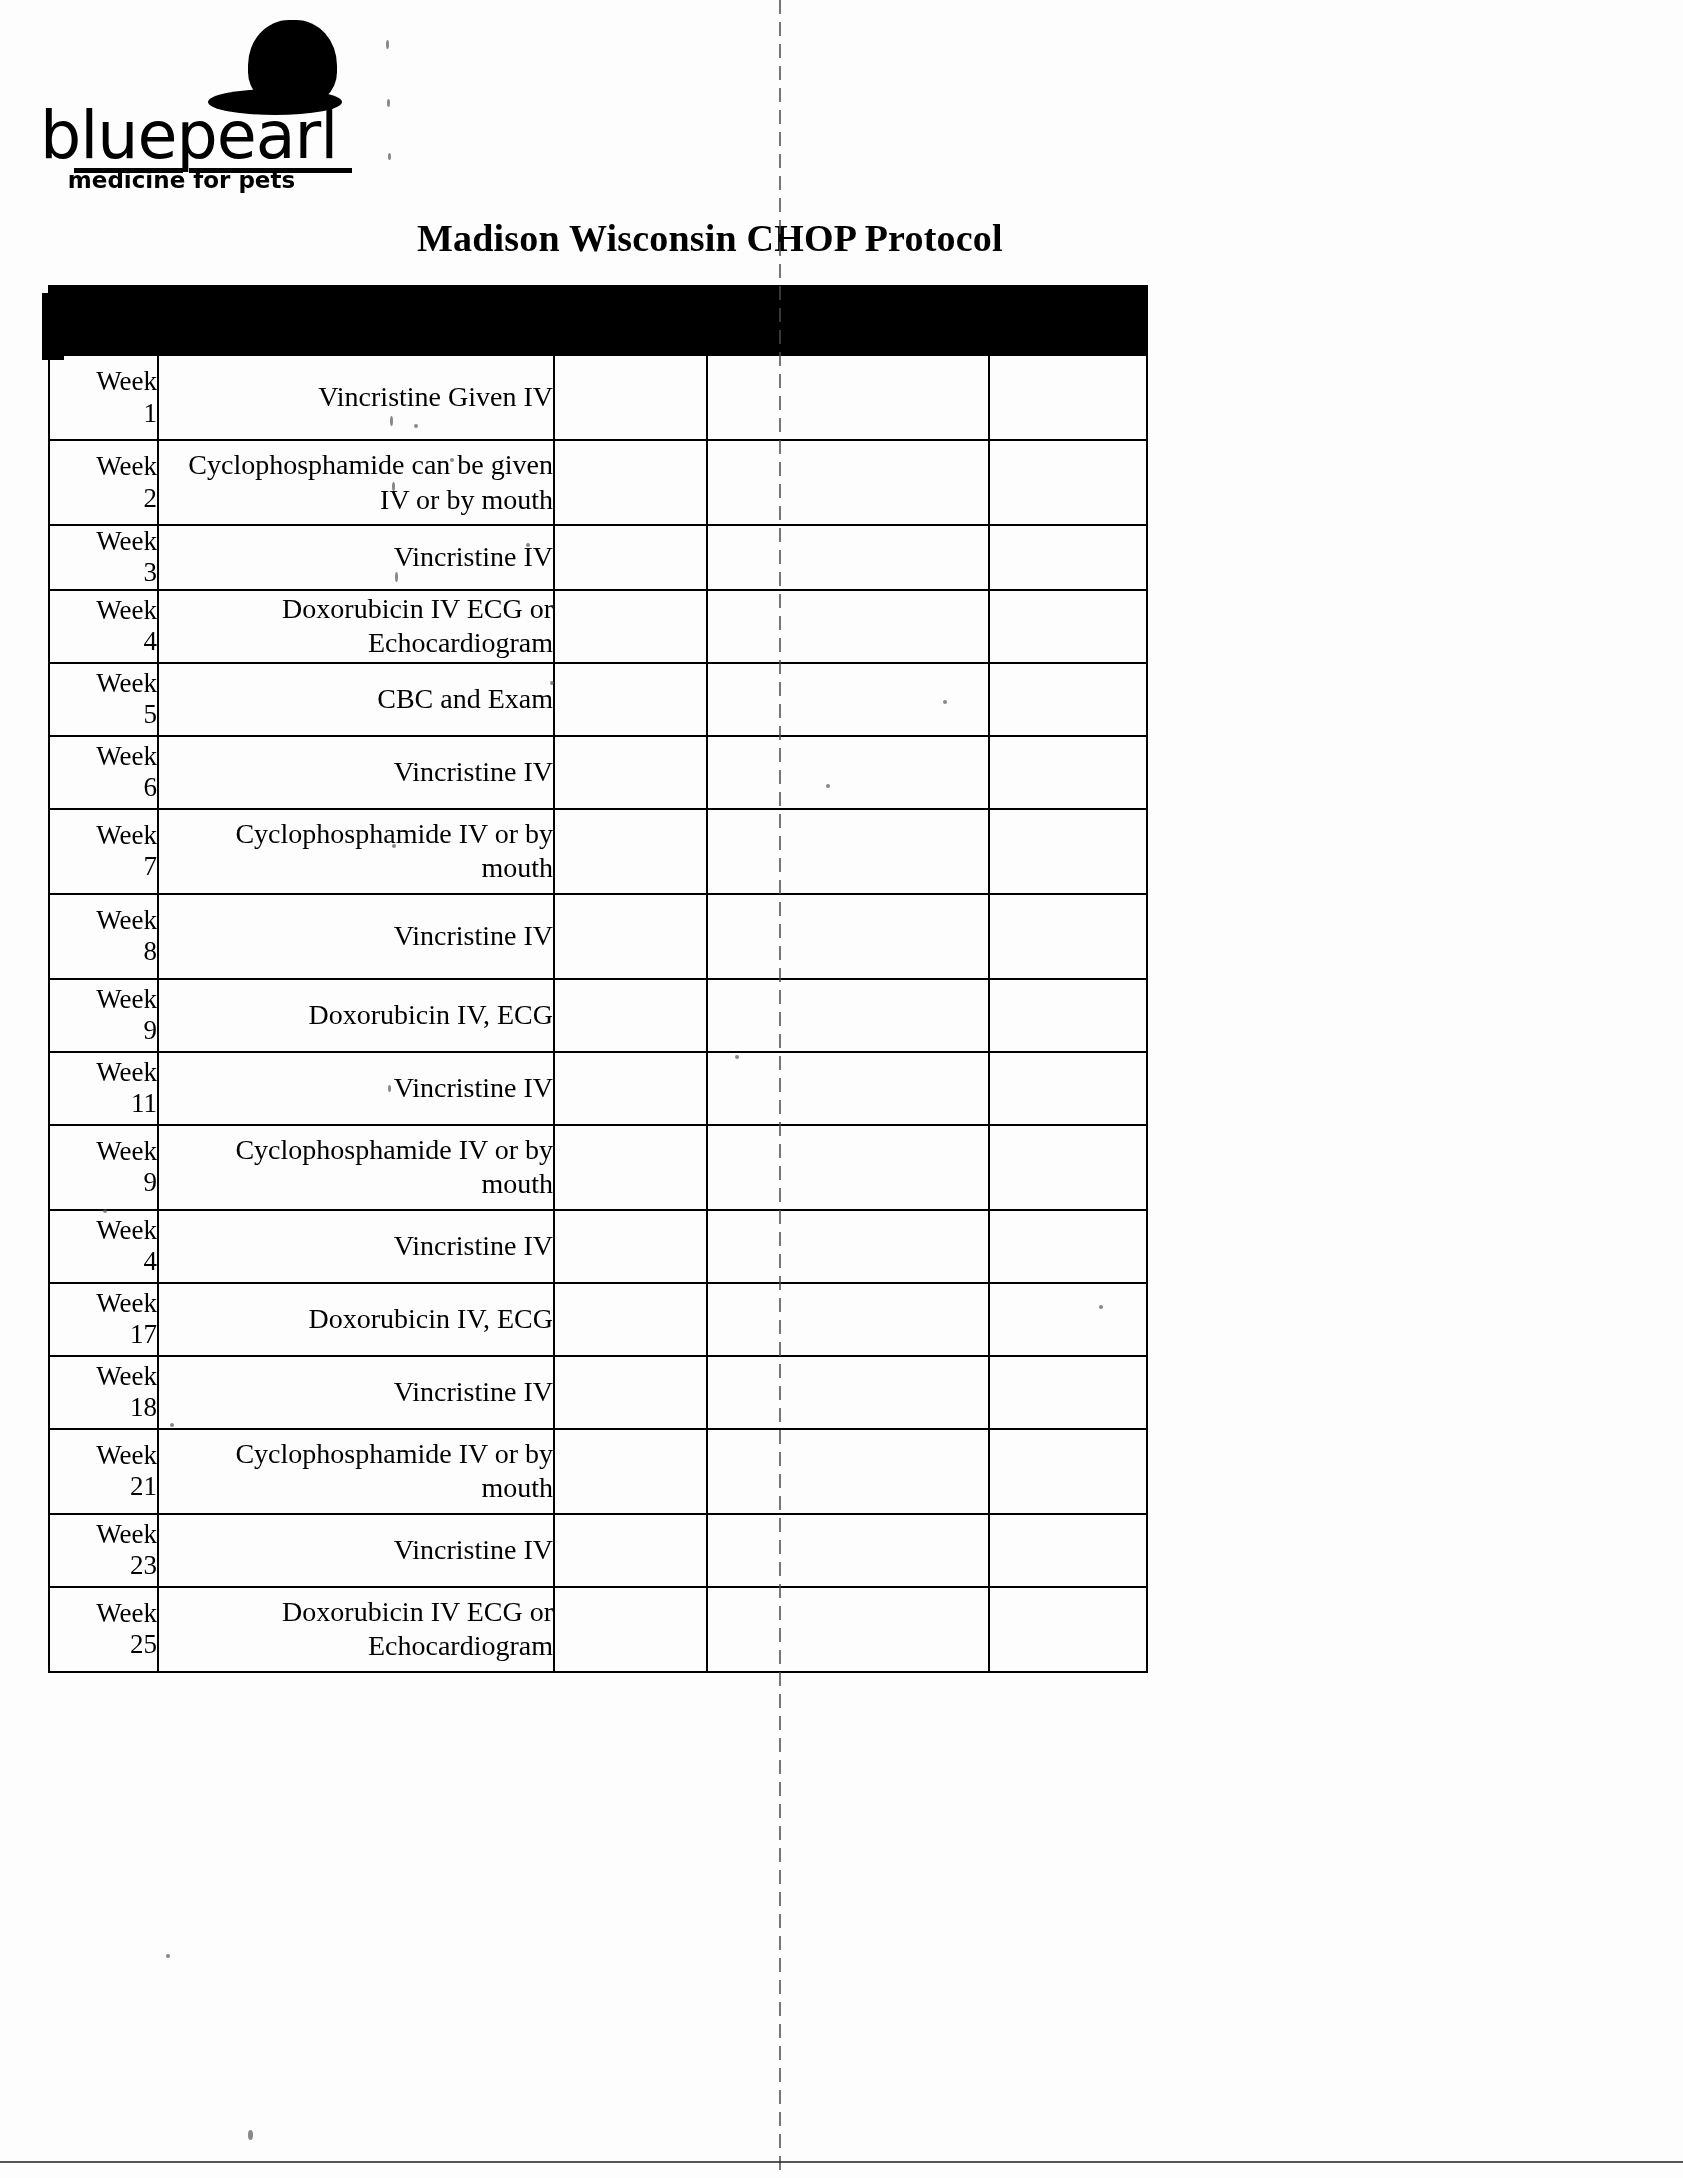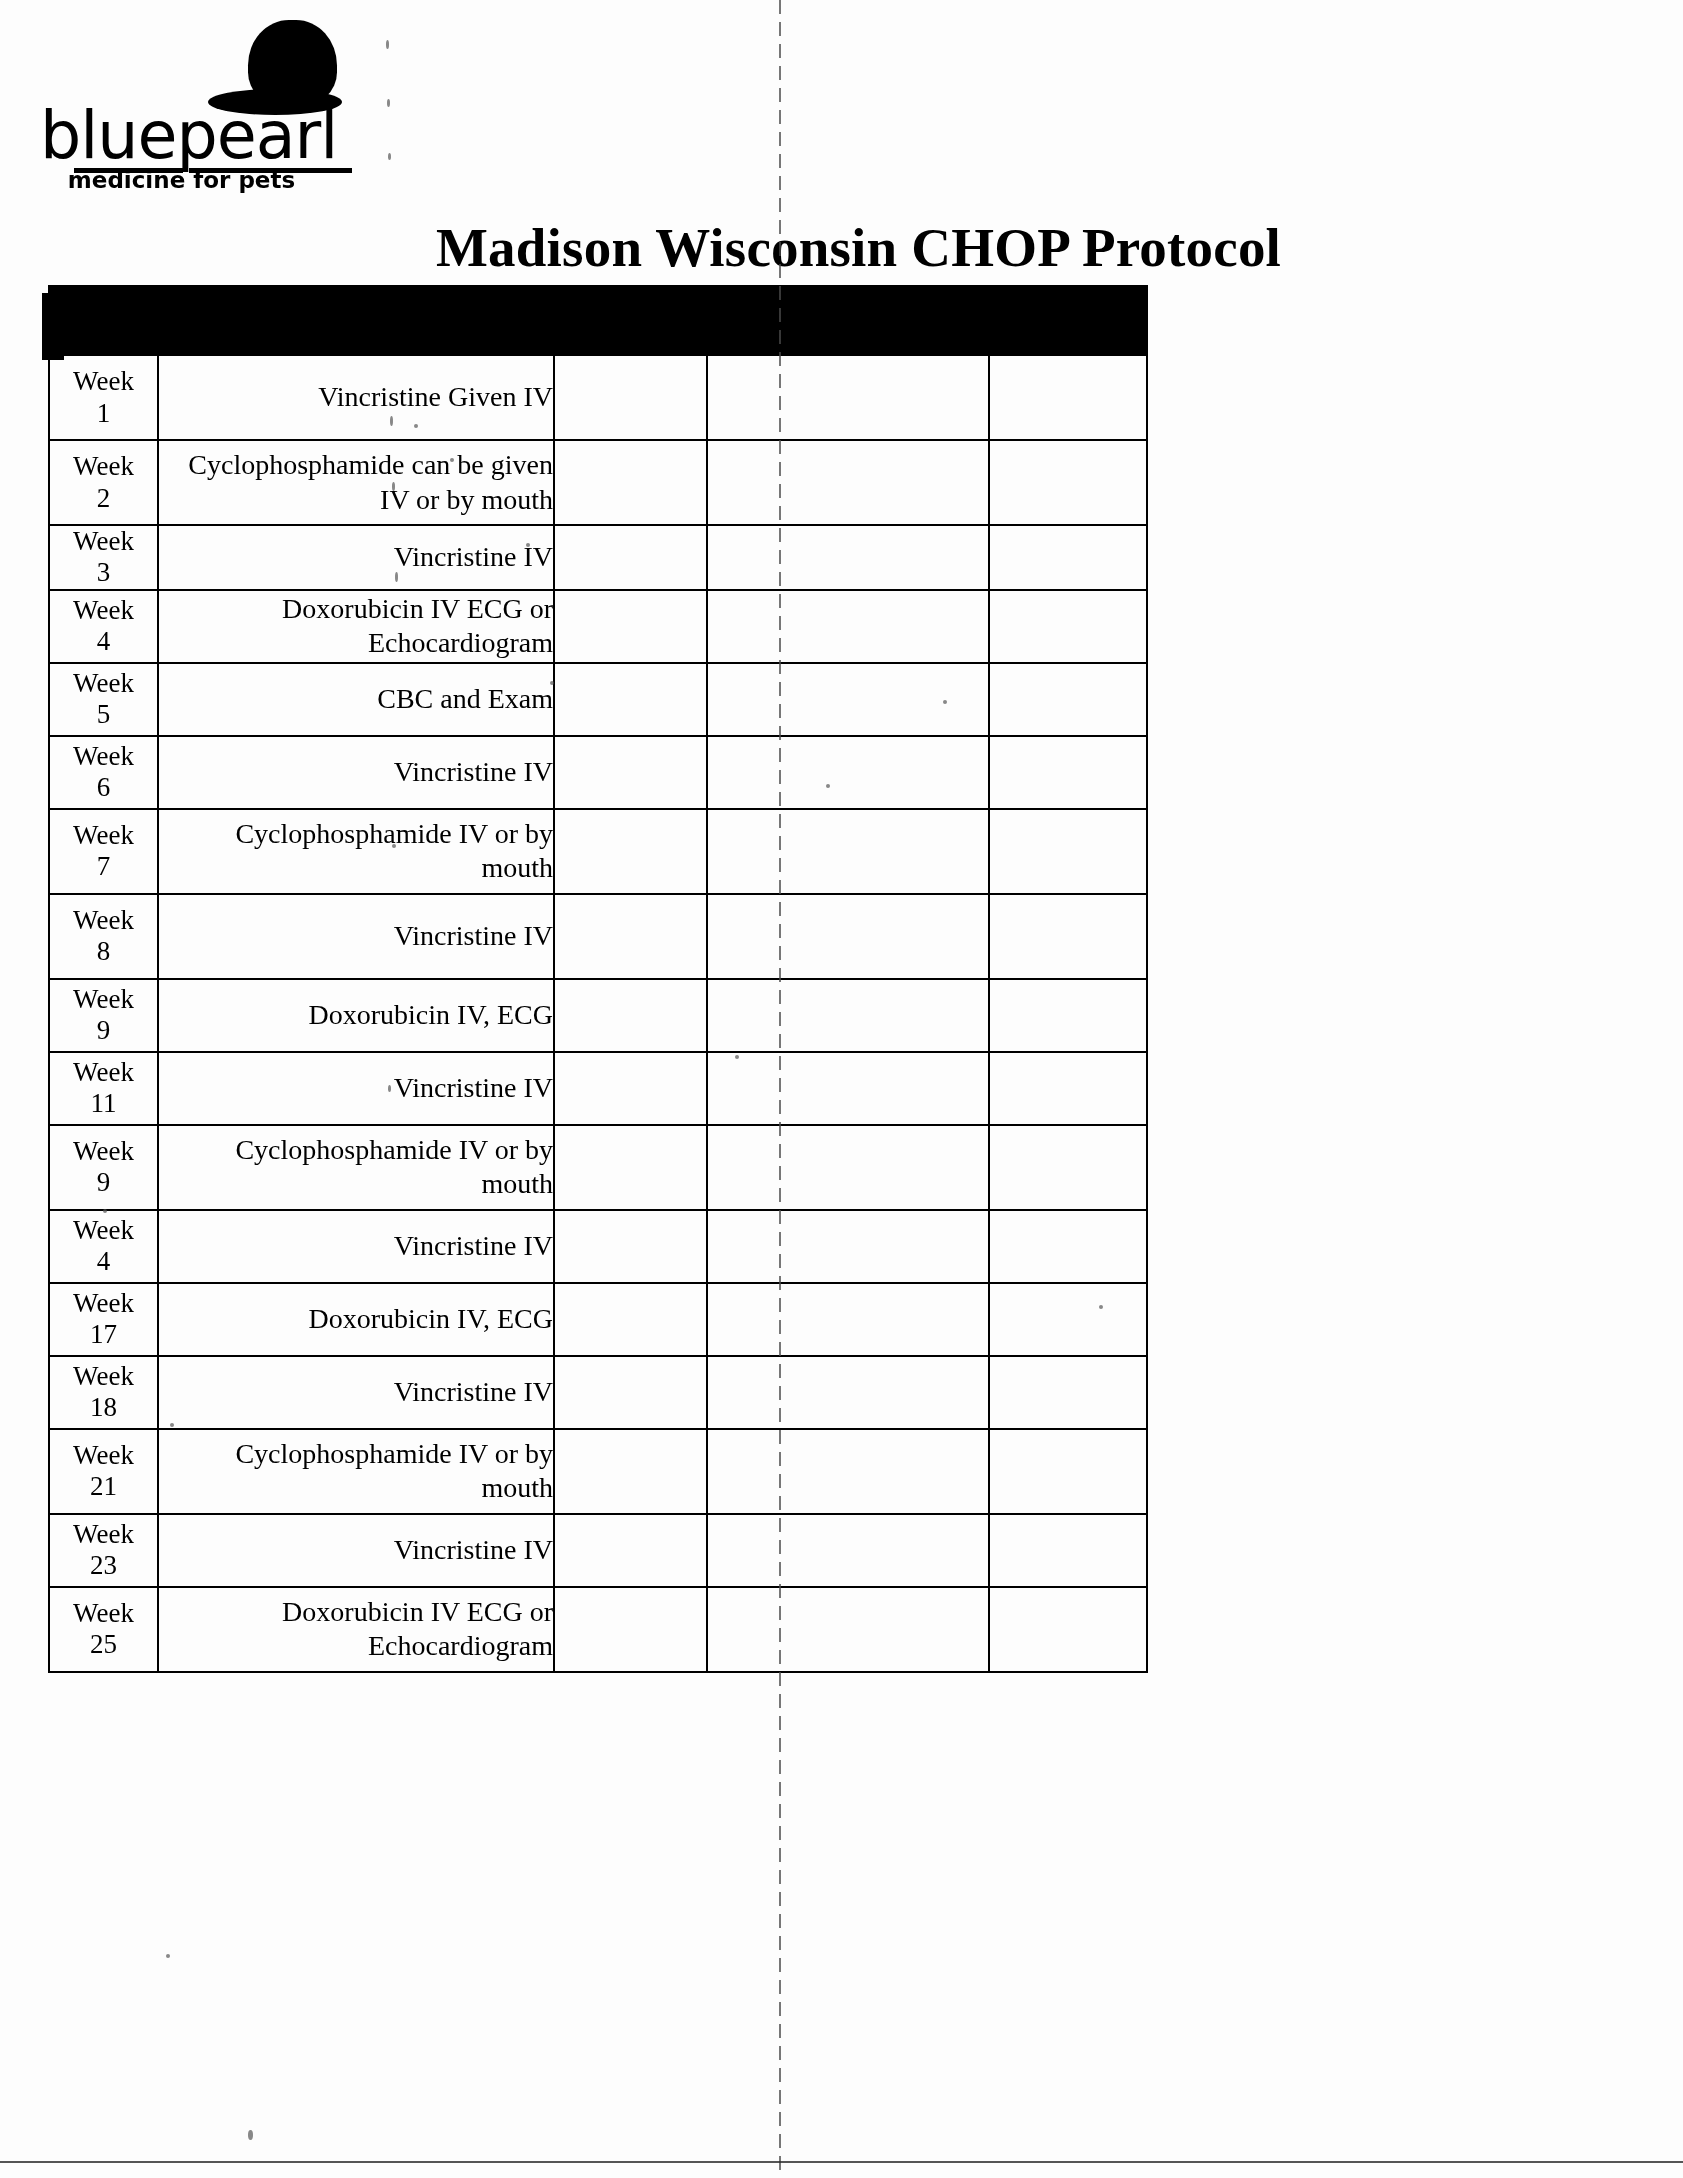--- a/index.html
+++ b/index.html
@@ -117,25 +117,25 @@
     width: 287px;
     text-align: center;
     font-family: "DejaVu Sans", sans-serif;
     font-size: 23px;
     font-weight: bold;
     line-height: 1.25;
     color: #000;
   }
   .doc-title {
     position: absolute;
-    left: 436px;
+    left: 417px;
     top: 216px;
     font-family: "Liberation Serif", serif;
     font-weight: bold;
-    font-size: 55px;
+    font-size: 38px;
     letter-spacing: 0.2px;
     white-space: nowrap;
     color: #000;
   }
 
   
   .table-wrap {
     position: absolute;
     left: 48px;
     top: 285px;
@@ -175,21 +175,21 @@
   .redaction-tab {
     position: absolute;
     left: 42px;
     top: 293px;
     width: 22px;
     height: 67px;
     background: #000;
   }
 
   td.week-cell {
-    text-align: center;
+    text-align: right;
     font-size: 27px;
     line-height: 1.16;
     padding: 6px 2px;
     white-space: nowrap;
   }
   td.drug-cell {
     text-align: right;
     font-size: 28px;
     line-height: 1.22;
     padding: 6px 10px 6px 14px;

